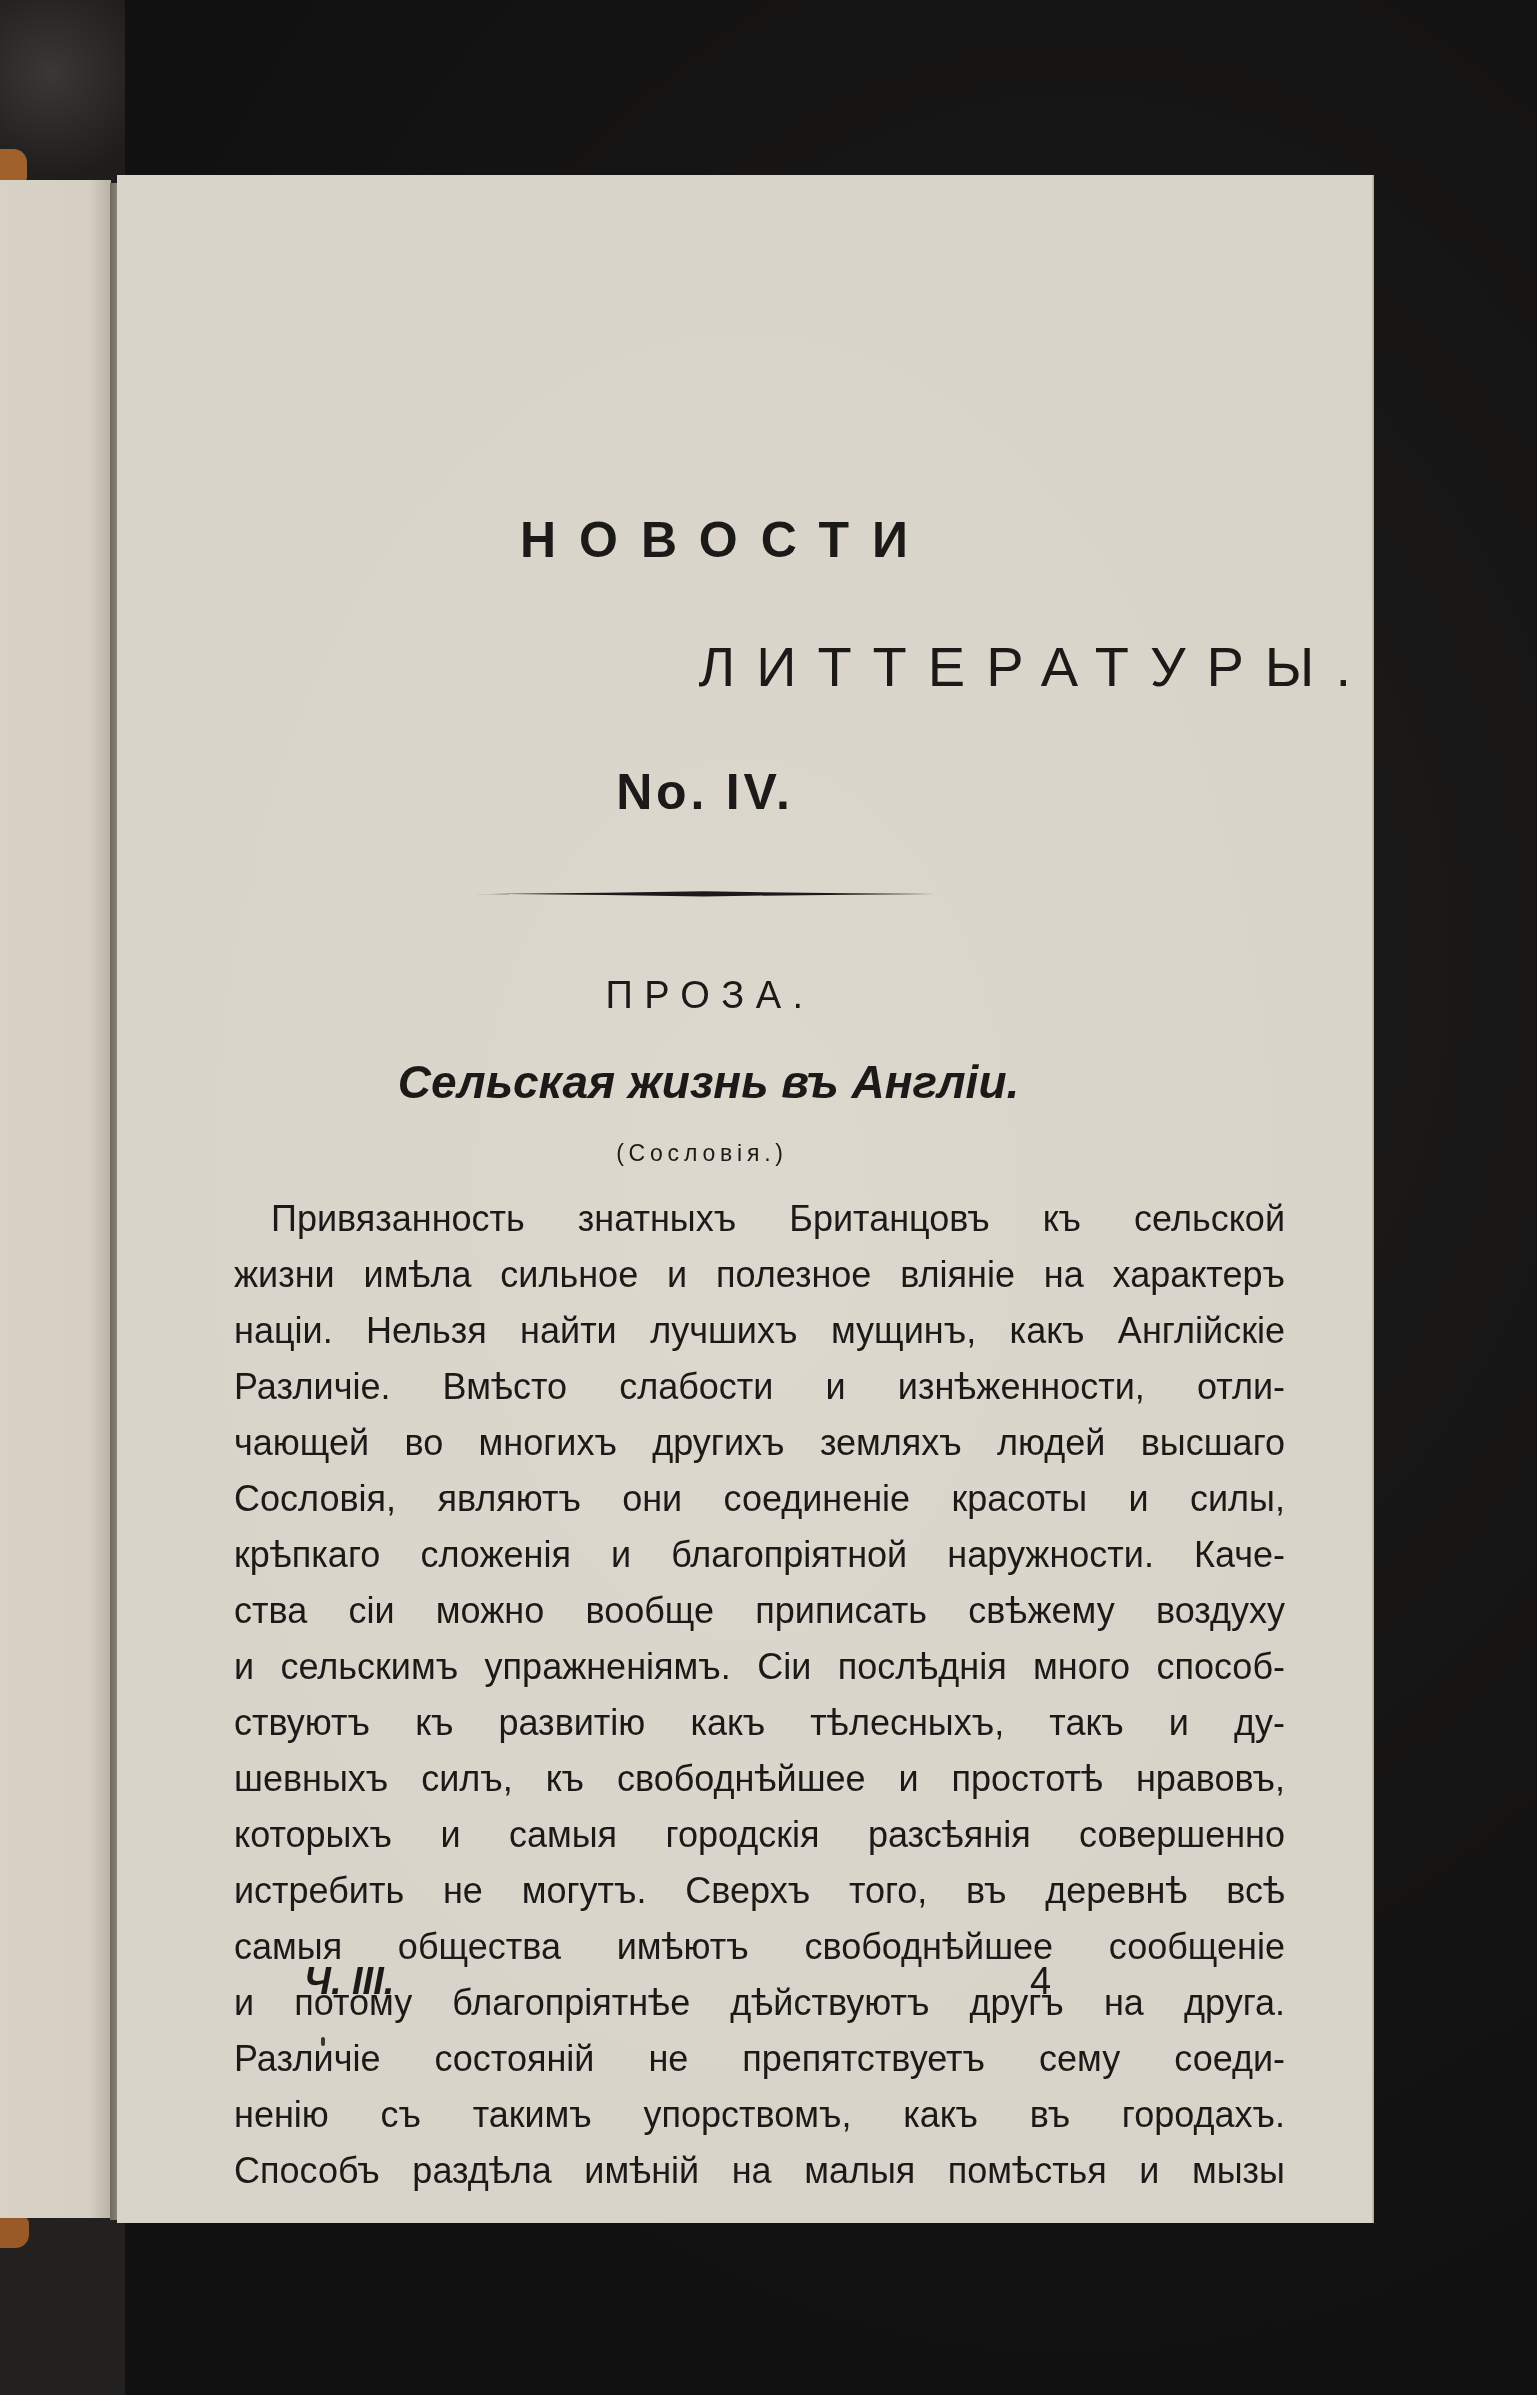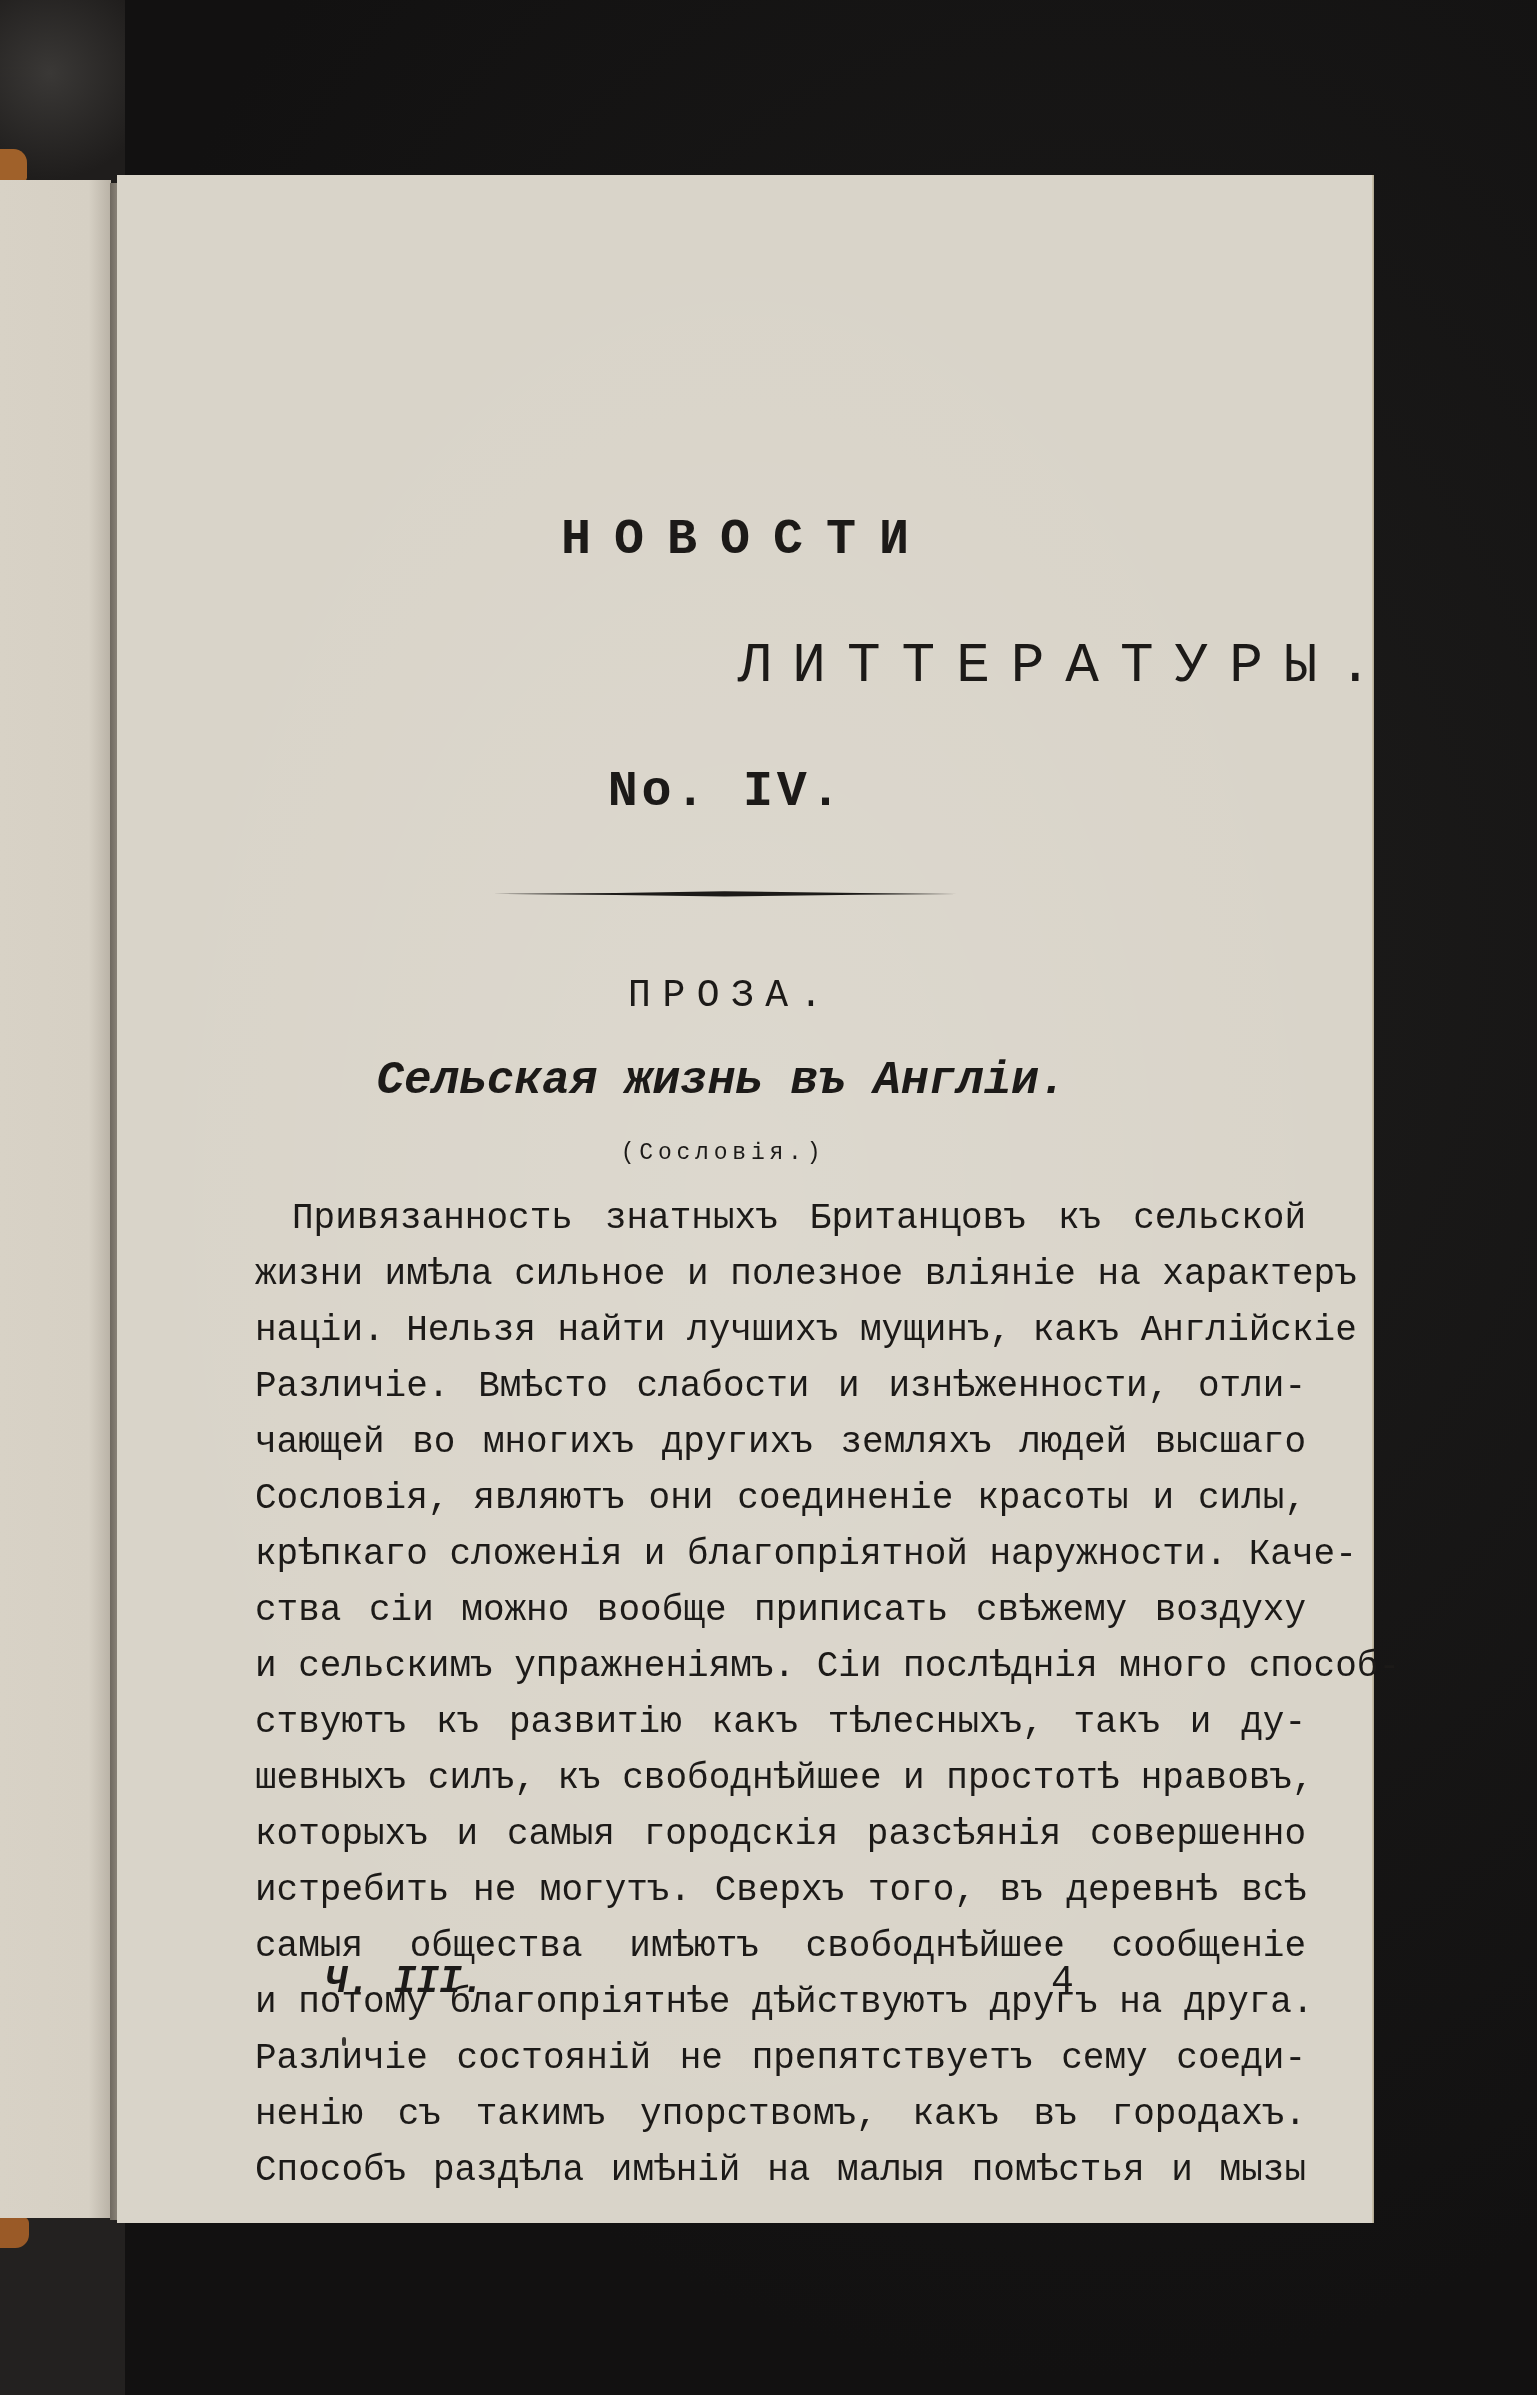--- a/index.html
+++ b/index.html
@@ -59,22 +59,21 @@
     background: #d9d4c9;
     background-image:
       radial-gradient(ellipse at 50% 50%, rgba(255,255,255,0.10) 0%, rgba(0,0,0,0.0) 70%);
     box-shadow: 1.9px 0 0 #c8bfa8;
   }
   .text-block {
     position: absolute;
     left: 117px; top: 0;
     width: 1255px; height: 2048px;
     color: #1c1a18;
-    font-family: Liberation Mono, monospace;
-    margin-left: 21px;
+    font-family: Liberation Sans, sans-serif;
   }
   .title-1, .title-2, .number, .section, .subtitle, .continuation {
     position: absolute;
     left: 0; width: 1255px;
     text-align: center;
     white-space: nowrap;
   }
   .title-1 {
     top: 336px;
     font-size: 50px;
@@ -106,20 +105,21 @@
     font-size: 38px;
     letter-spacing: 11.5px;
     text-indent: -69px;
   }
   .subtitle {
     top: 880px;
     font-size: 46px;
     font-style: italic;
     font-weight: bold;
     text-indent: -88px;
+    padding-left: 8px;
   }
   .continuation {
     top: 965px;
     font-size: 23px;
     letter-spacing: 4.8px;
     text-indent: -85px;
   }
   .body-lines {
     position: absolute;
     left: 117px; top: 1016px;

